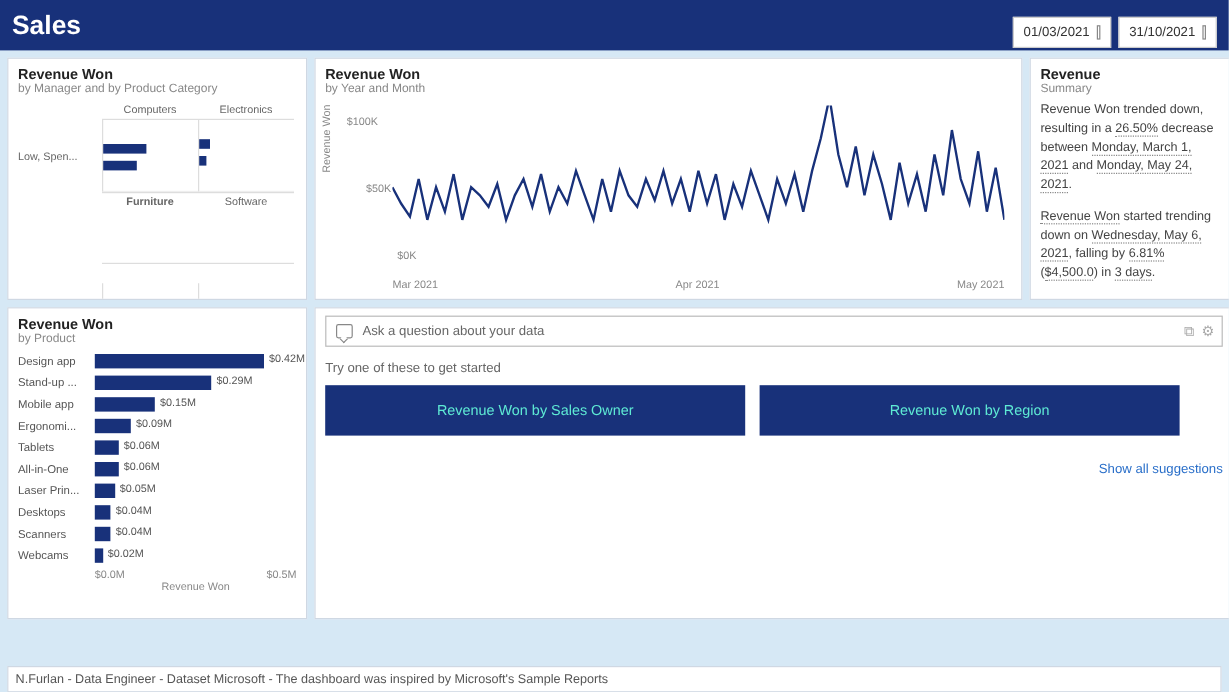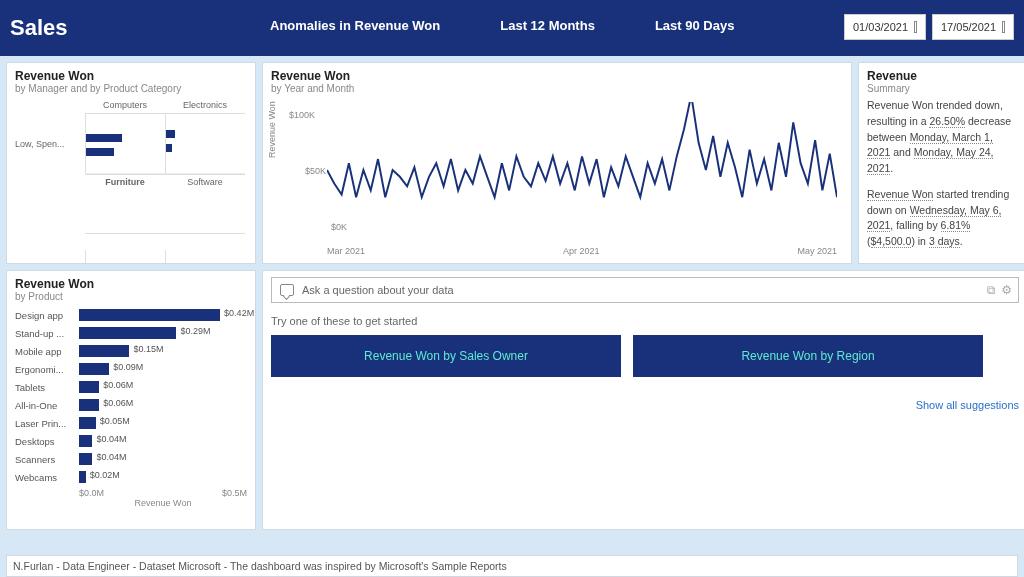--- a/index.html
+++ b/index.html
@@ -1,17 +1,17 @@
 <!DOCTYPE html>
 <html><head>
 <meta charset="utf-8">
 <style>
   * { box-sizing: border-box; margin: 0; padding: 0; }
   body { font-family: "Segoe UI", Arial, sans-serif; background: #d6e8f5; width: 1024px; height: 577px; overflow: hidden; font-size: 12px; color: #333; }
-  .header { background: #18317a; color: #fff; height: 56px; display: flex; align-items: center; padding: 4px 10px; position: relative; }
+  .header { background: #18317a; color: #fff; height: 42px; display: flex; align-items: center; padding: 4px 10px; position: relative; }
   .header h1 { font-size: 22px; font-weight: 700; margin-right: 200px; }
   .header .tabs { display: flex; gap: 60px; position: absolute; left: 270px; top: 18px; }
   .header .tabs .tab { font-size: 13px; font-weight: 600; cursor: pointer; }
   .header .dates { position: absolute; right: 10px; top: 14px; display: flex; gap: 6px; }
   .date-box { background: #fff; color: #333; padding: 6px 8px; display: flex; align-items: center; gap: 6px; font-size: 11px; border: 1px solid #ccc; width: 82px; justify-content: space-between; }
   .date-box .cal-icon { width: 12px; height: 12px; border: 1px solid #888; position: relative; }
   .date-box .cal-icon::before { content:""; position:absolute; top:2px; left:1px; right:1px; height:1px; background:#888; }
 
   .grid { display: grid; grid-template-columns: 250px 590px 170px; grid-template-rows: 202px 260px; gap: 6px; padding: 6px; }
   .card { background: #fff; border: 1px solid #cfd8e3; padding: 6px 8px; overflow: hidden; position: relative; }
@@ -60,32 +60,27 @@
   .sugg-btn { flex:1; max-width:350px; background:#18317a; color:#5eead4; padding:14px 16px; font-size:12px; cursor:pointer;text-align:center; }
   .show-all { text-align:right; color:#2a6fc9; font-size:11px; margin-top:22px; cursor:pointer; }
 
   .footer { position:absolute; bottom:0; left:6px; right:6px; background:#fff; border:1px solid #cfd8e3; font-size:10.5px; color:#555; padding:4px 6px; }
 </style>
 </head>
 <body>
 
 <div class="header">
   <h1>Sales</h1>
-  <div class="tabs">
-    <div class="tab">Anomalies in Revenue Won</div>
-    <div class="tab">Last 12 Months</div>
-    <div class="tab">Last 90 Days</div>
-  </div>
   <div class="dates">
     <div class="date-box">
       <span>01/03/2021</span>
       <span class="cal-icon"></span>
     </div>
     <div class="date-box">
-      <span>17/05/2021</span>
+      <span>31/10/2021</span>
       <span class="cal-icon"></span>
     </div>
   </div>
 </div>
 
 <div class="grid">
 
   <div class="card">
     <div class="card-title">Revenue Won</div>
     <div class="card-sub">by Manager and by Product Category</div>

